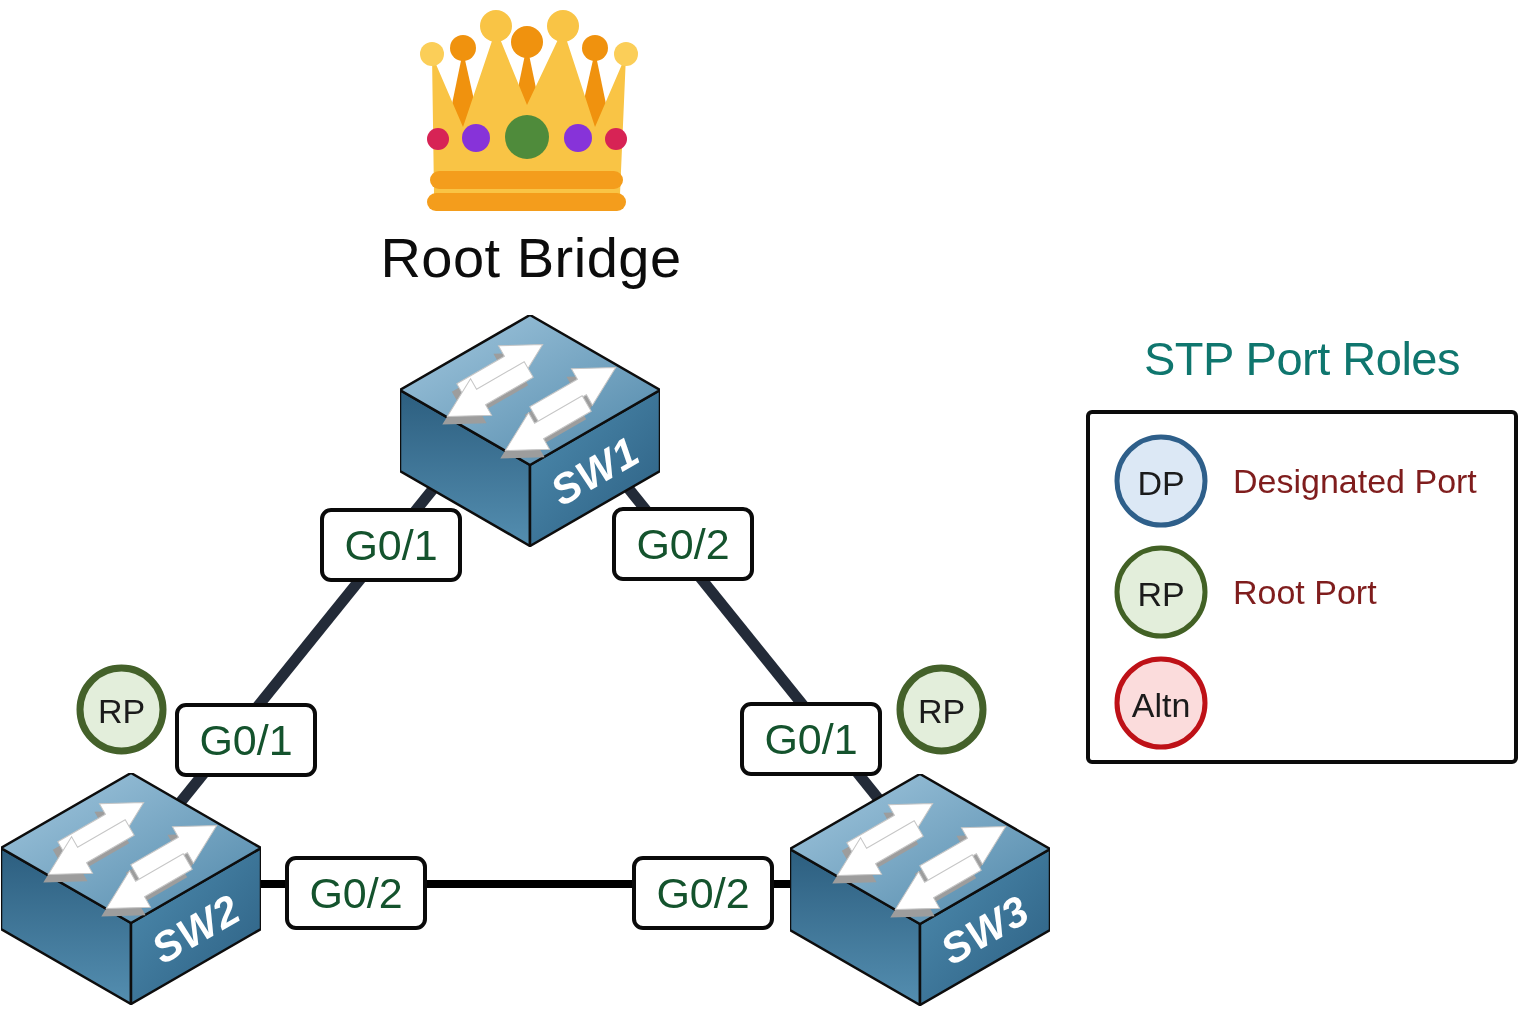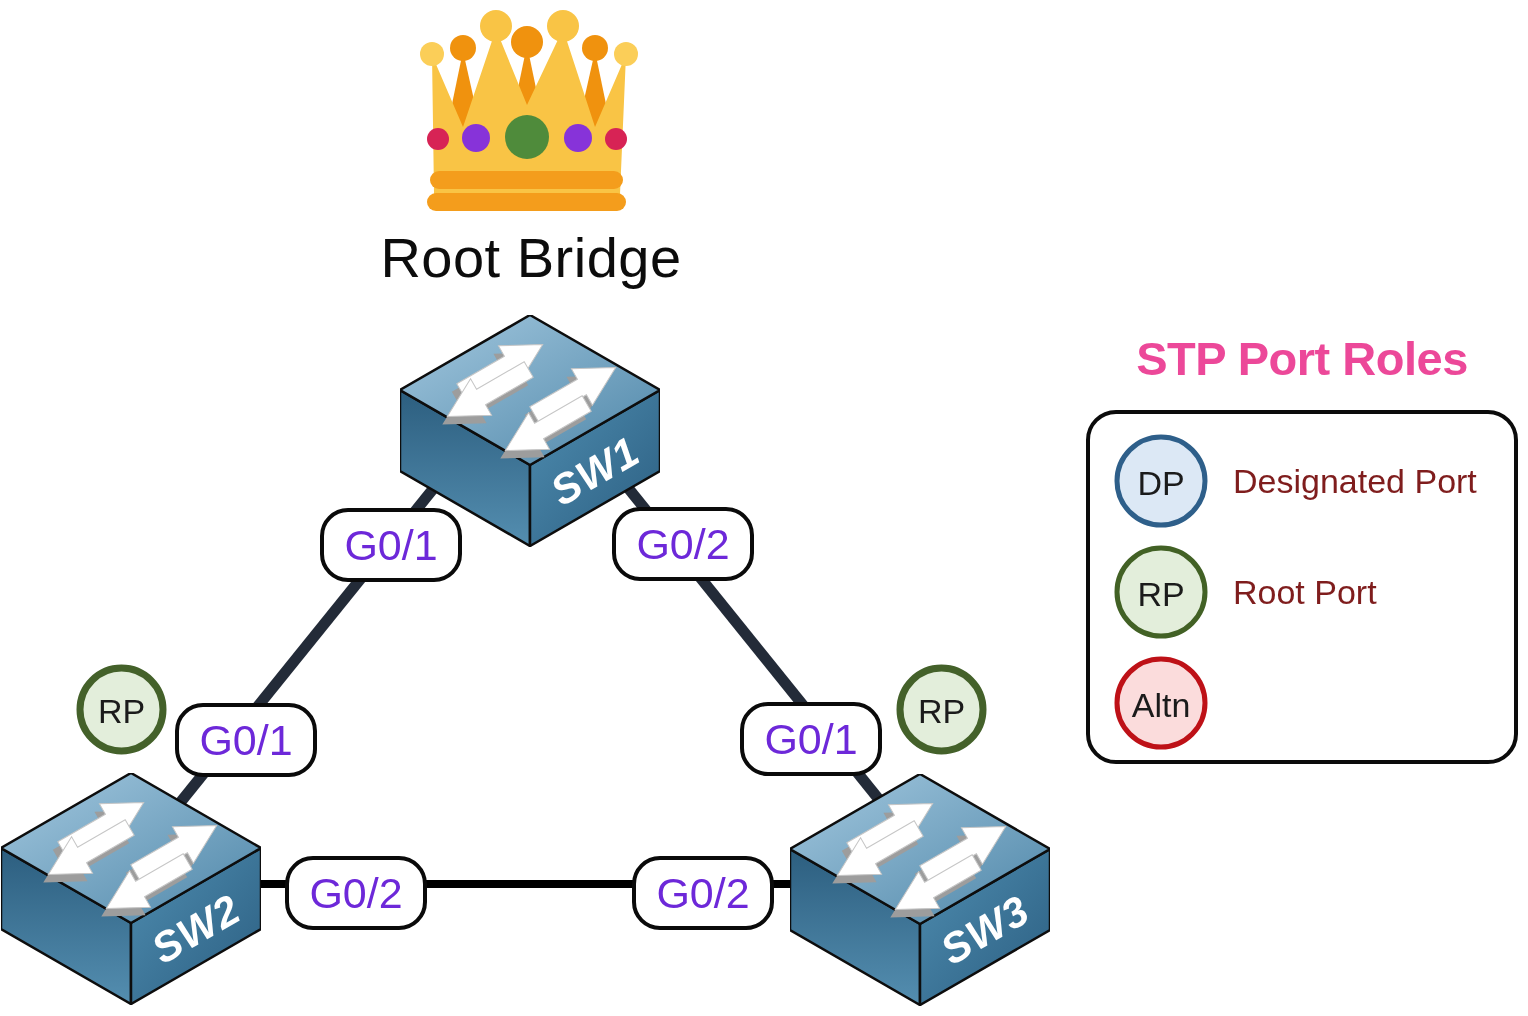--- a/index.html
+++ b/index.html
@@ -16,40 +16,40 @@
     letter-spacing:1px; text-anchor:middle; dominant-baseline:central;
   }
   .crown { position:absolute; left:419px; top:9px; z-index:2; }
   .root-label {
     position:absolute; left:331px; top:226px; width:400px; z-index:2;
     text-align:center; font-size:56px; line-height:1.15; color:#0c0c0c;
     letter-spacing:0.5px;
   }
   .pill {
     position:absolute; width:142px; height:74px; z-index:3; box-sizing:border-box;
-    background:#ffffff; border:4px solid #0a0a0a; border-radius:28px;
+    background:#ffffff; border:4px solid #0a0a0a; border-radius:11px;
     display:flex; align-items:center; justify-content:center;
-    font-size:43px; color:#6d28d9;
+    font-size:43px; color:#14532d;
   }
   .badge { position:absolute; z-index:3; }
   .badge-text, .circle-text {
     font-family:"Liberation Sans", sans-serif; fill:#1b1b1b;
     text-anchor:middle; dominant-baseline:central;
   }
   .badge-text { font-size:34px; }
   .circle-text { font-size:34px; }
   .legend-title {
     position:absolute; left:1086px; top:331px; width:432px; z-index:2;
-    text-align:center; font-size:47px; font-weight:700; letter-spacing:-0.5px;
-    color:#ec4899;
+    text-align:center; font-size:47px; font-weight:400; letter-spacing:-0.5px;
+    color:#0f766e;
   }
   .legend-box {
     position:absolute; left:1086px; top:410px; width:432px; height:354px; z-index:2;
     box-sizing:border-box; background:#ffffff;
-    border:4px solid #0b0b0b; border-radius:30px;
+    border:4px solid #0b0b0b; border-radius:6px;
     display:flex; flex-direction:column; gap:15px; padding:19px 0 0 23px;
   }
   .legend-row { display:flex; align-items:center; gap:24px; }
   .legend-label { font-size:34px; color:#7f1d1d; }
 </style>
 </head>
 <body>
 
 <svg width="0" height="0" style="position:absolute" aria-hidden="true">
   <defs>

